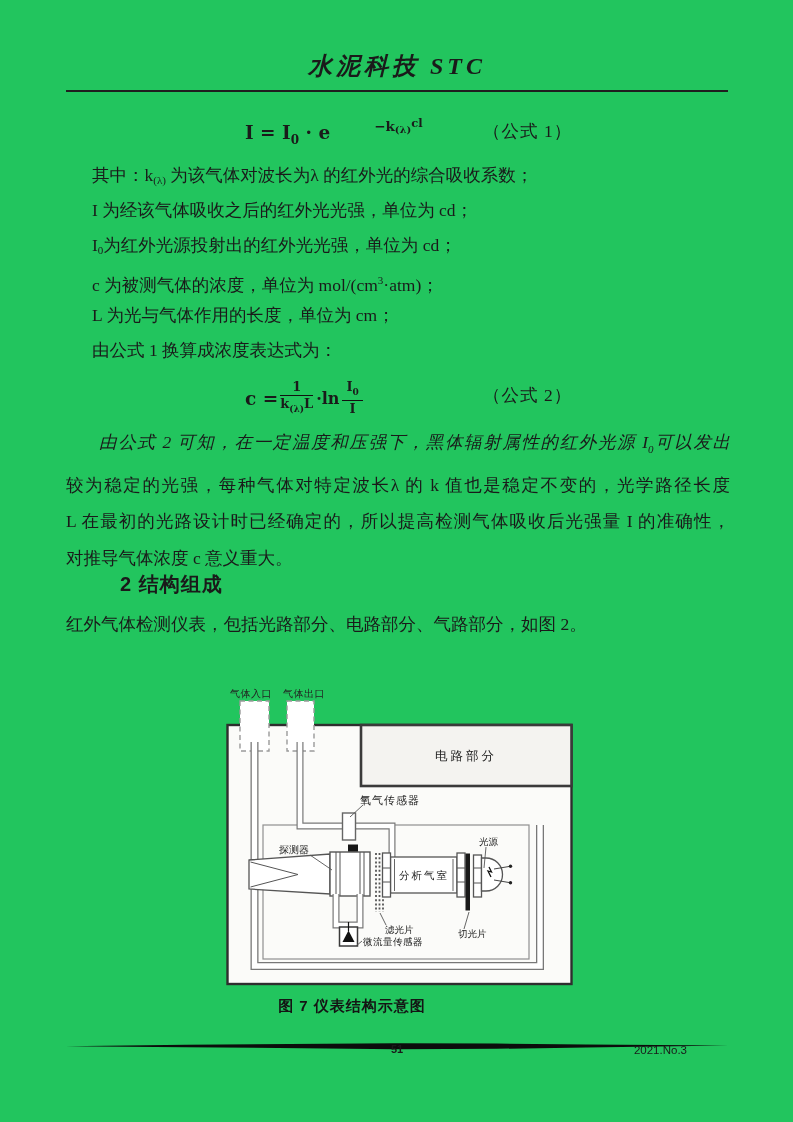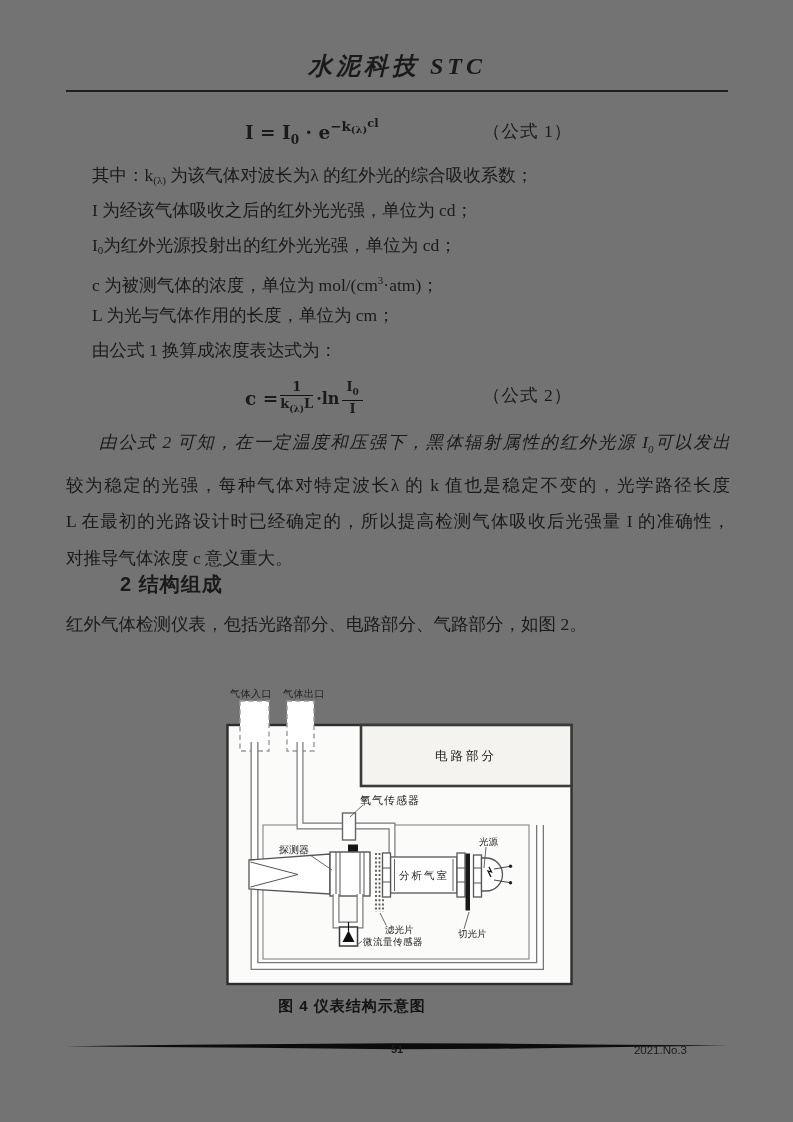--- a/index.html
+++ b/index.html
@@ -1,31 +1,31 @@
 <!DOCTYPE html>
 <html><head>
 <meta charset="utf-8">
 <style>
   html,body{margin:0;padding:0;background:#e8e8e8;}
   .page{
-    position:relative; width:793px; height:1122px; background:#737373;
+    position:relative; width:793px; height:1122px; background:#22c55e;
     margin:0 auto; overflow:hidden;
     font-family:"Liberation Serif","DejaVu Serif",serif; color:#1a1a1a;
   }
   .abs{position:absolute;}
   
   .journal-title{
     left:66px; top:50px; width:662px; text-align:center;
     font-size:24px; font-weight:600; font-style:italic; letter-spacing:4px;
   }
   .header-rule{left:66px; top:90px; width:662px; height:2px; background:#1f1f1f;}
   
   .formula{font-family:"DejaVu Serif","Liberation Serif",serif; font-weight:bold; font-size:18.5px;}
   .f1{left:245px; top:116px;}
-  .f1 .exp{font-size:13.5px; vertical-align:8px;}
+  .f1 .exp{font-size:13.5px; vertical-align:8px;margin-left:44px;}
   .f1 .exp sub{font-size:10px; vertical-align:-2px;}
   .f1 .exp .cl{font-size:11.5px; vertical-align:4px;}
   .f-label{font-size:17.5px; letter-spacing:1px;}
   .fl1{left:483px; top:119px;}
   .fl2{left:483px; top:383px;}
   .f2{left:245px; top:374px; height:48px; display:flex; align-items:center;}
   .frac{display:inline-block; text-align:center; vertical-align:middle; margin:0 2px;}
   .frac .num{display:block; font-size:13px; line-height:15px; border-bottom:1.4px solid #111; padding:0 4px 1px;}
   .frac .den{display:block; font-size:13px; line-height:16px;}
   .frac sub{font-size:9px;}
@@ -191,21 +191,21 @@
         <path d="M267,181 l2.5,5 l-3.5,-1 l3,6" stroke="#111111" stroke-width="1.3" fill="none"></path>
         <path d="M272,183 L287,180.5 M272,194 L287,196.5" stroke="#444444" stroke-width="1" fill="none"></path>
         <circle cx="288.5" cy="180.3" r="1.7" fill="#222222"></circle>
         <circle cx="288.5" cy="196.8" r="1.7" fill="#222222"></circle>
       </g>
       <path d="M264,161 L262,182" stroke="#555555" stroke-width="0.9" fill="none"></path>
       <text x="257" y="159" font-size="9.5">光源</text>
     </svg>
   </div>
 
-  <div class="abs figure-caption">图 4 仪表结构示意图</div>
+  <div class="abs figure-caption">图 7 仪表结构示意图</div>
 
   <div class="abs footer-rule">
     <svg width="662" height="7" viewBox="0 0 662 7">
       <polygon points="0,3.2 120,1.8 260,0.8 330,0.2 430,0.6 520,1.4 662,2.6 520,4.6 430,5.8 330,6.2 260,5.4 120,4.2" fill="#0c0c0c"></polygon>
     </svg>
   </div>
   <div class="abs page-number">51</div>
   <div class="abs issue-number">2021.No.3</div>
 
 </div>

